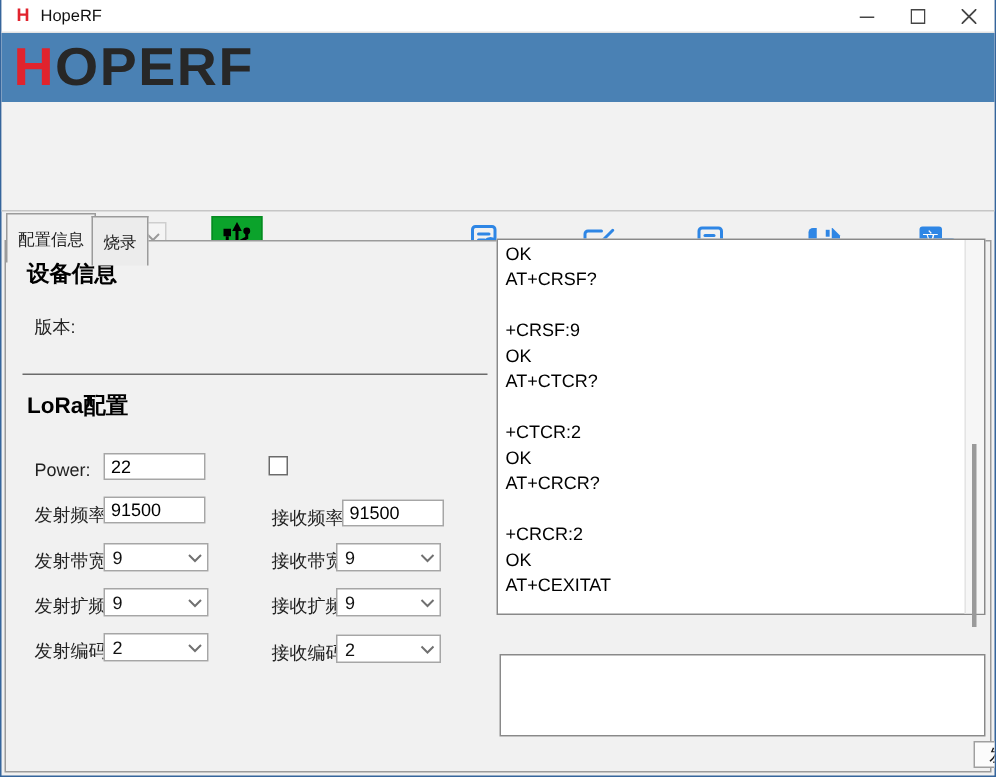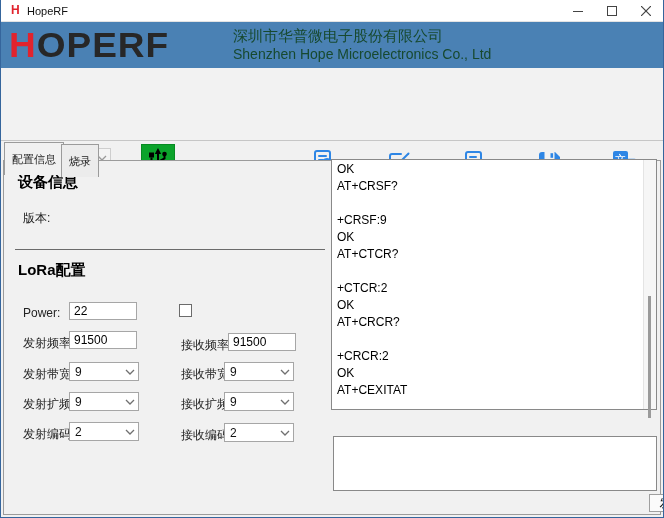--- a/index.html
+++ b/index.html
@@ -75,24 +75,20 @@
           <line x1="0" y1="0" x2="10" y2="10" stroke="#444" stroke-width="1.2"></line>
           <line x1="10" y1="0" x2="0" y2="10" stroke="#444" stroke-width="1.2"></line>
         </svg>
     </div>
   </div>
 
   <div class="header">
     <div class="logo">
       <span class="lh">H</span><span class="lrest">OPERF</span>
     </div>
-    <div class="company">
-      <div class="cn">深圳市华普微电子股份有限公司</div>
-      <div class="en">Shenzhen Hope Microelectronics Co., Ltd</div>
-    </div>
   </div>
 
   <div class="toolbar">
     <span class="flabel" style="left:8px; top:84px;">端口:</span>
     <div class="fselect disabled" style="left:46px; top:80px; width:64px;">
       <span>COM4</span>
       <span class="chev">
           <svg width="10" height="8">
             <polyline points="1,2 5,6 9,2" fill="none" stroke="#9a9a9a" stroke-width="1.3"></polyline>
           </svg>

